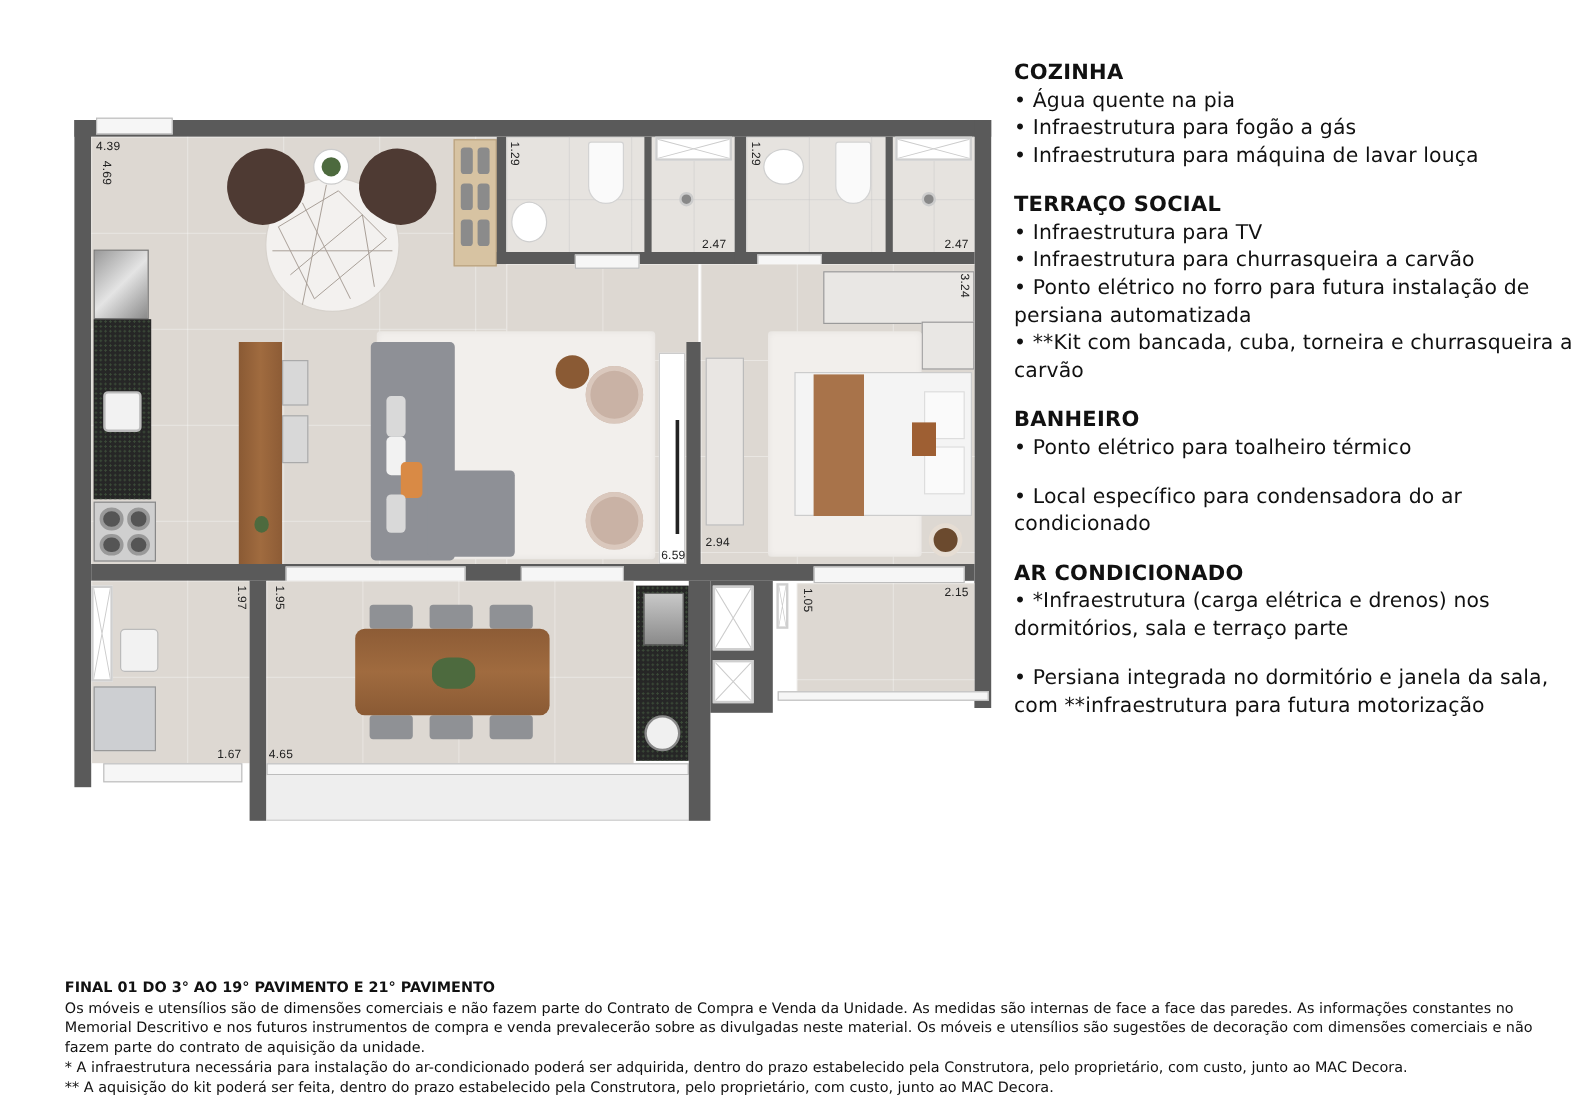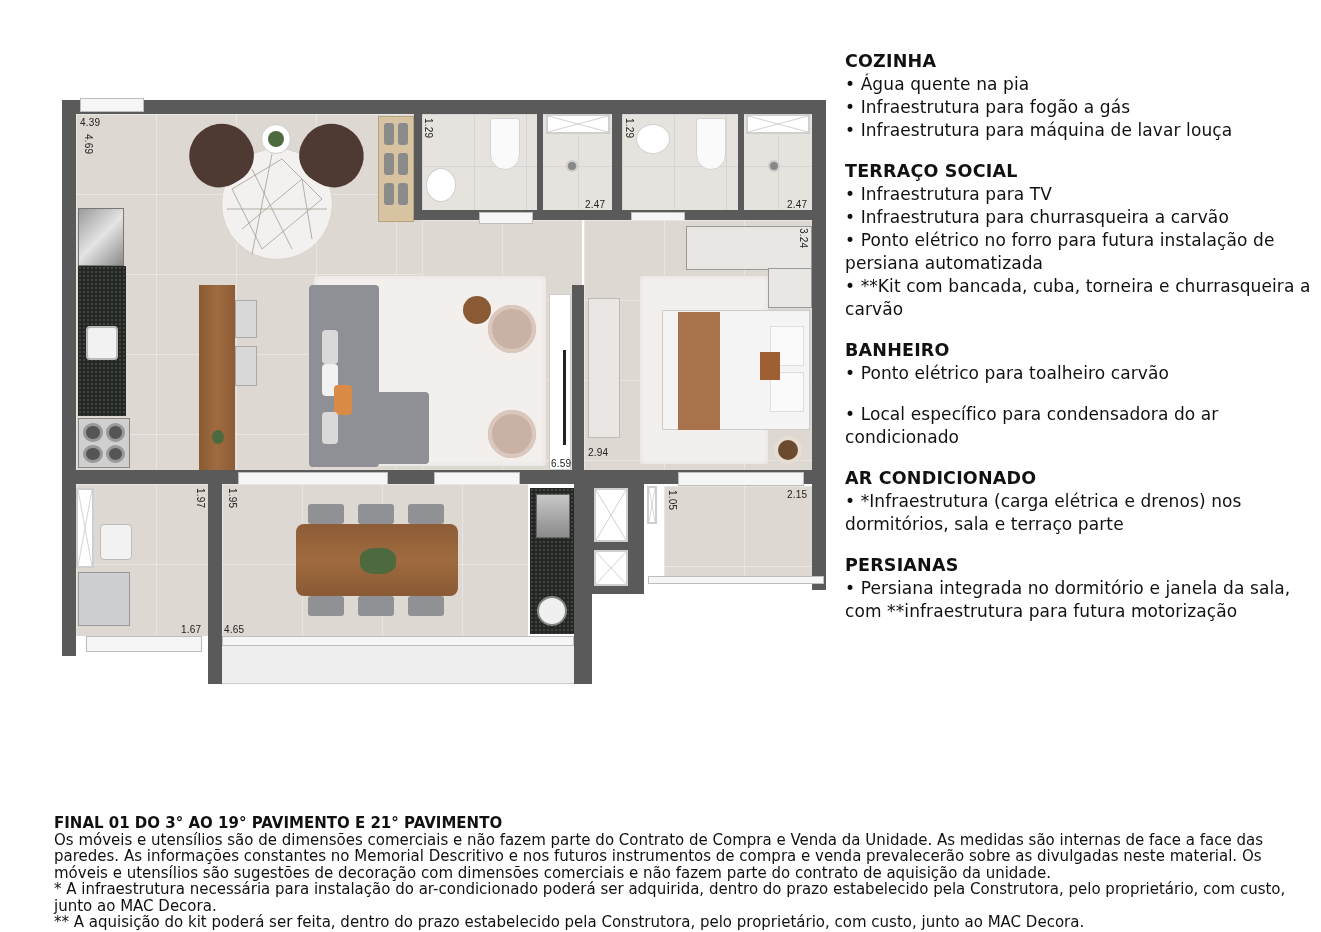--- a/index.html
+++ b/index.html
@@ -35,21 +35,21 @@
   .sink { position: absolute; background: #fff; border: 1px solid #cfcfcf; border-radius: 50%; }
   .dining-chair { position: absolute; background: #8f9195; border-radius: 3px; }
 
   
   .specs { position: absolute; left: 845px; top: 50px; width: 470px; font-family: "DejaVu Sans", sans-serif; }
   .spec-section { margin-bottom: 18px; }
   .spec-title { font-weight: bold; font-size: 17.5px; line-height: 23px; letter-spacing: 0.2px; }
   .spec-item { font-size: 17px; line-height: 23px; letter-spacing: 0.1px; }
 
   
-  .footer { position: absolute; left: 54px; top: 815px; width: 1260px; font-family: "DejaVu Sans", sans-serif; font-size: 15px; line-height: 16.5px; color: #111; }
+  .footer { position: absolute; left: 54px; top: 815px; width: 1260px; font-family: "DejaVu Sans", sans-serif; font-size: 12px; line-height: 16.5px; color: #111; }
   .footer-title { font-weight: bold; }
 </style>
 </head>
 <body>
 
 <div class="plan">
 
   <div class="wall" style="left:46px;top:100px;width:764px;height:14px;"></div>
   <div class="wall" style="left:46px;top:100px;width:14px;height:556px;"></div>
   <div class="wall" style="left:796px;top:100px;width:14px;height:490px;"></div>
@@ -234,31 +234,30 @@
   </div>
   <div class="spec-section">
     <div class="spec-title">TERRAÇO SOCIAL</div>
     <div class="spec-item">• Infraestrutura para TV</div>
     <div class="spec-item">• Infraestrutura para churrasqueira a carvão</div>
     <div class="spec-item">• Ponto elétrico no forro para futura instalação de persiana automatizada</div>
     <div class="spec-item">• **Kit com bancada, cuba, torneira e churrasqueira a carvão</div>
   </div>
   <div class="spec-section">
     <div class="spec-title">BANHEIRO</div>
-    <div class="spec-item">• Ponto elétrico para toalheiro carvão</div>
+    <div class="spec-item">• Ponto elétrico para toalheiro térmico</div>
   </div>
   <div class="spec-section">
     <div class="spec-item">• Local específico para condensadora do ar condicionado</div>
   </div>
   <div class="spec-section">
     <div class="spec-title">AR CONDICIONADO</div>
     <div class="spec-item">• *Infraestrutura (carga elétrica e drenos) nos dormitórios, sala e terraço parte</div>
   </div>
   <div class="spec-section">
-    <div class="spec-title">PERSIANAS</div>
     <div class="spec-item">• Persiana integrada no dormitório e janela da sala, com **infraestrutura para futura motorização</div>
   </div>
 </div>
 
 <div class="footer">
   <div class="footer-title">FINAL 01 DO 3° AO 19° PAVIMENTO E 21° PAVIMENTO</div>
   <div>Os móveis e utensílios são de dimensões comerciais e não fazem parte do Contrato de Compra e Venda da Unidade. As medidas são internas de face a face das paredes. As informações constantes no Memorial Descritivo e nos futuros instrumentos de compra e venda prevalecerão sobre as divulgadas neste material. Os móveis e utensílios são sugestões de decoração com dimensões comerciais e não fazem parte do contrato de aquisição da unidade.</div>
   <div>* A infraestrutura necessária para instalação do ar-condicionado poderá ser adquirida, dentro do prazo estabelecido pela Construtora, pelo proprietário, com custo, junto ao MAC Decora.</div>
   <div>** A aquisição do kit poderá ser feita, dentro do prazo estabelecido pela Construtora, pelo proprietário, com custo, junto ao MAC Decora.</div>
 </div>

